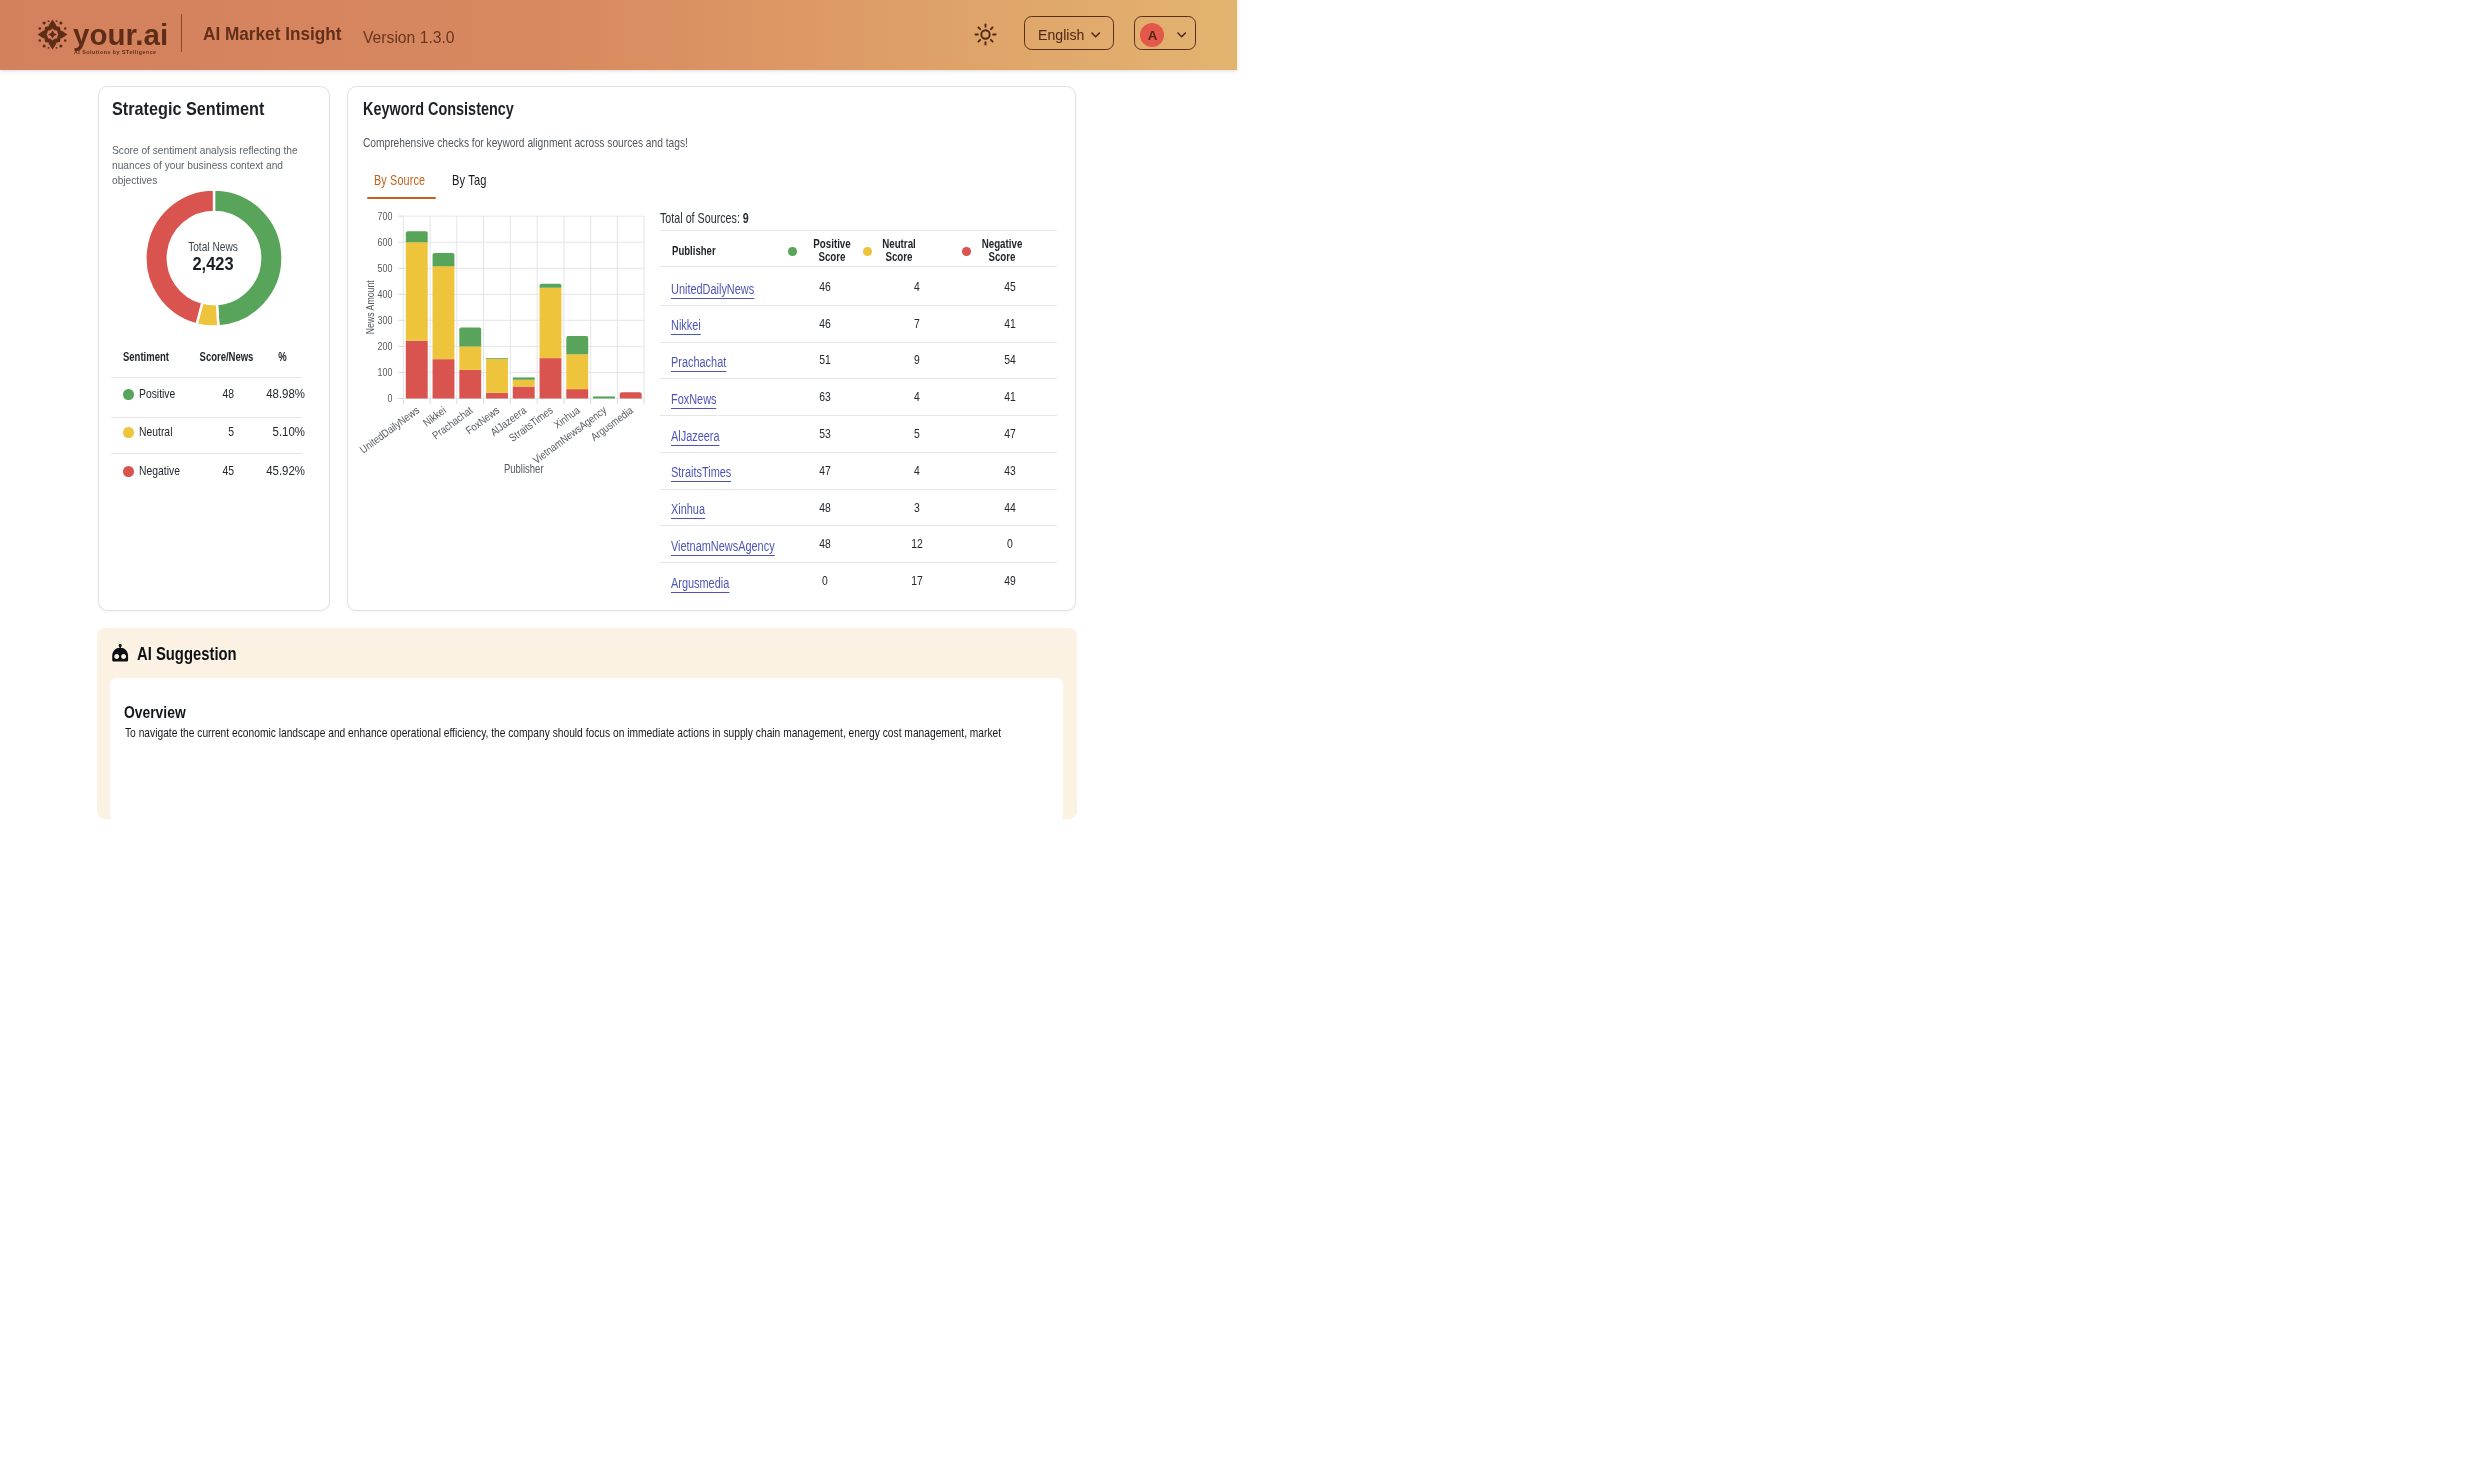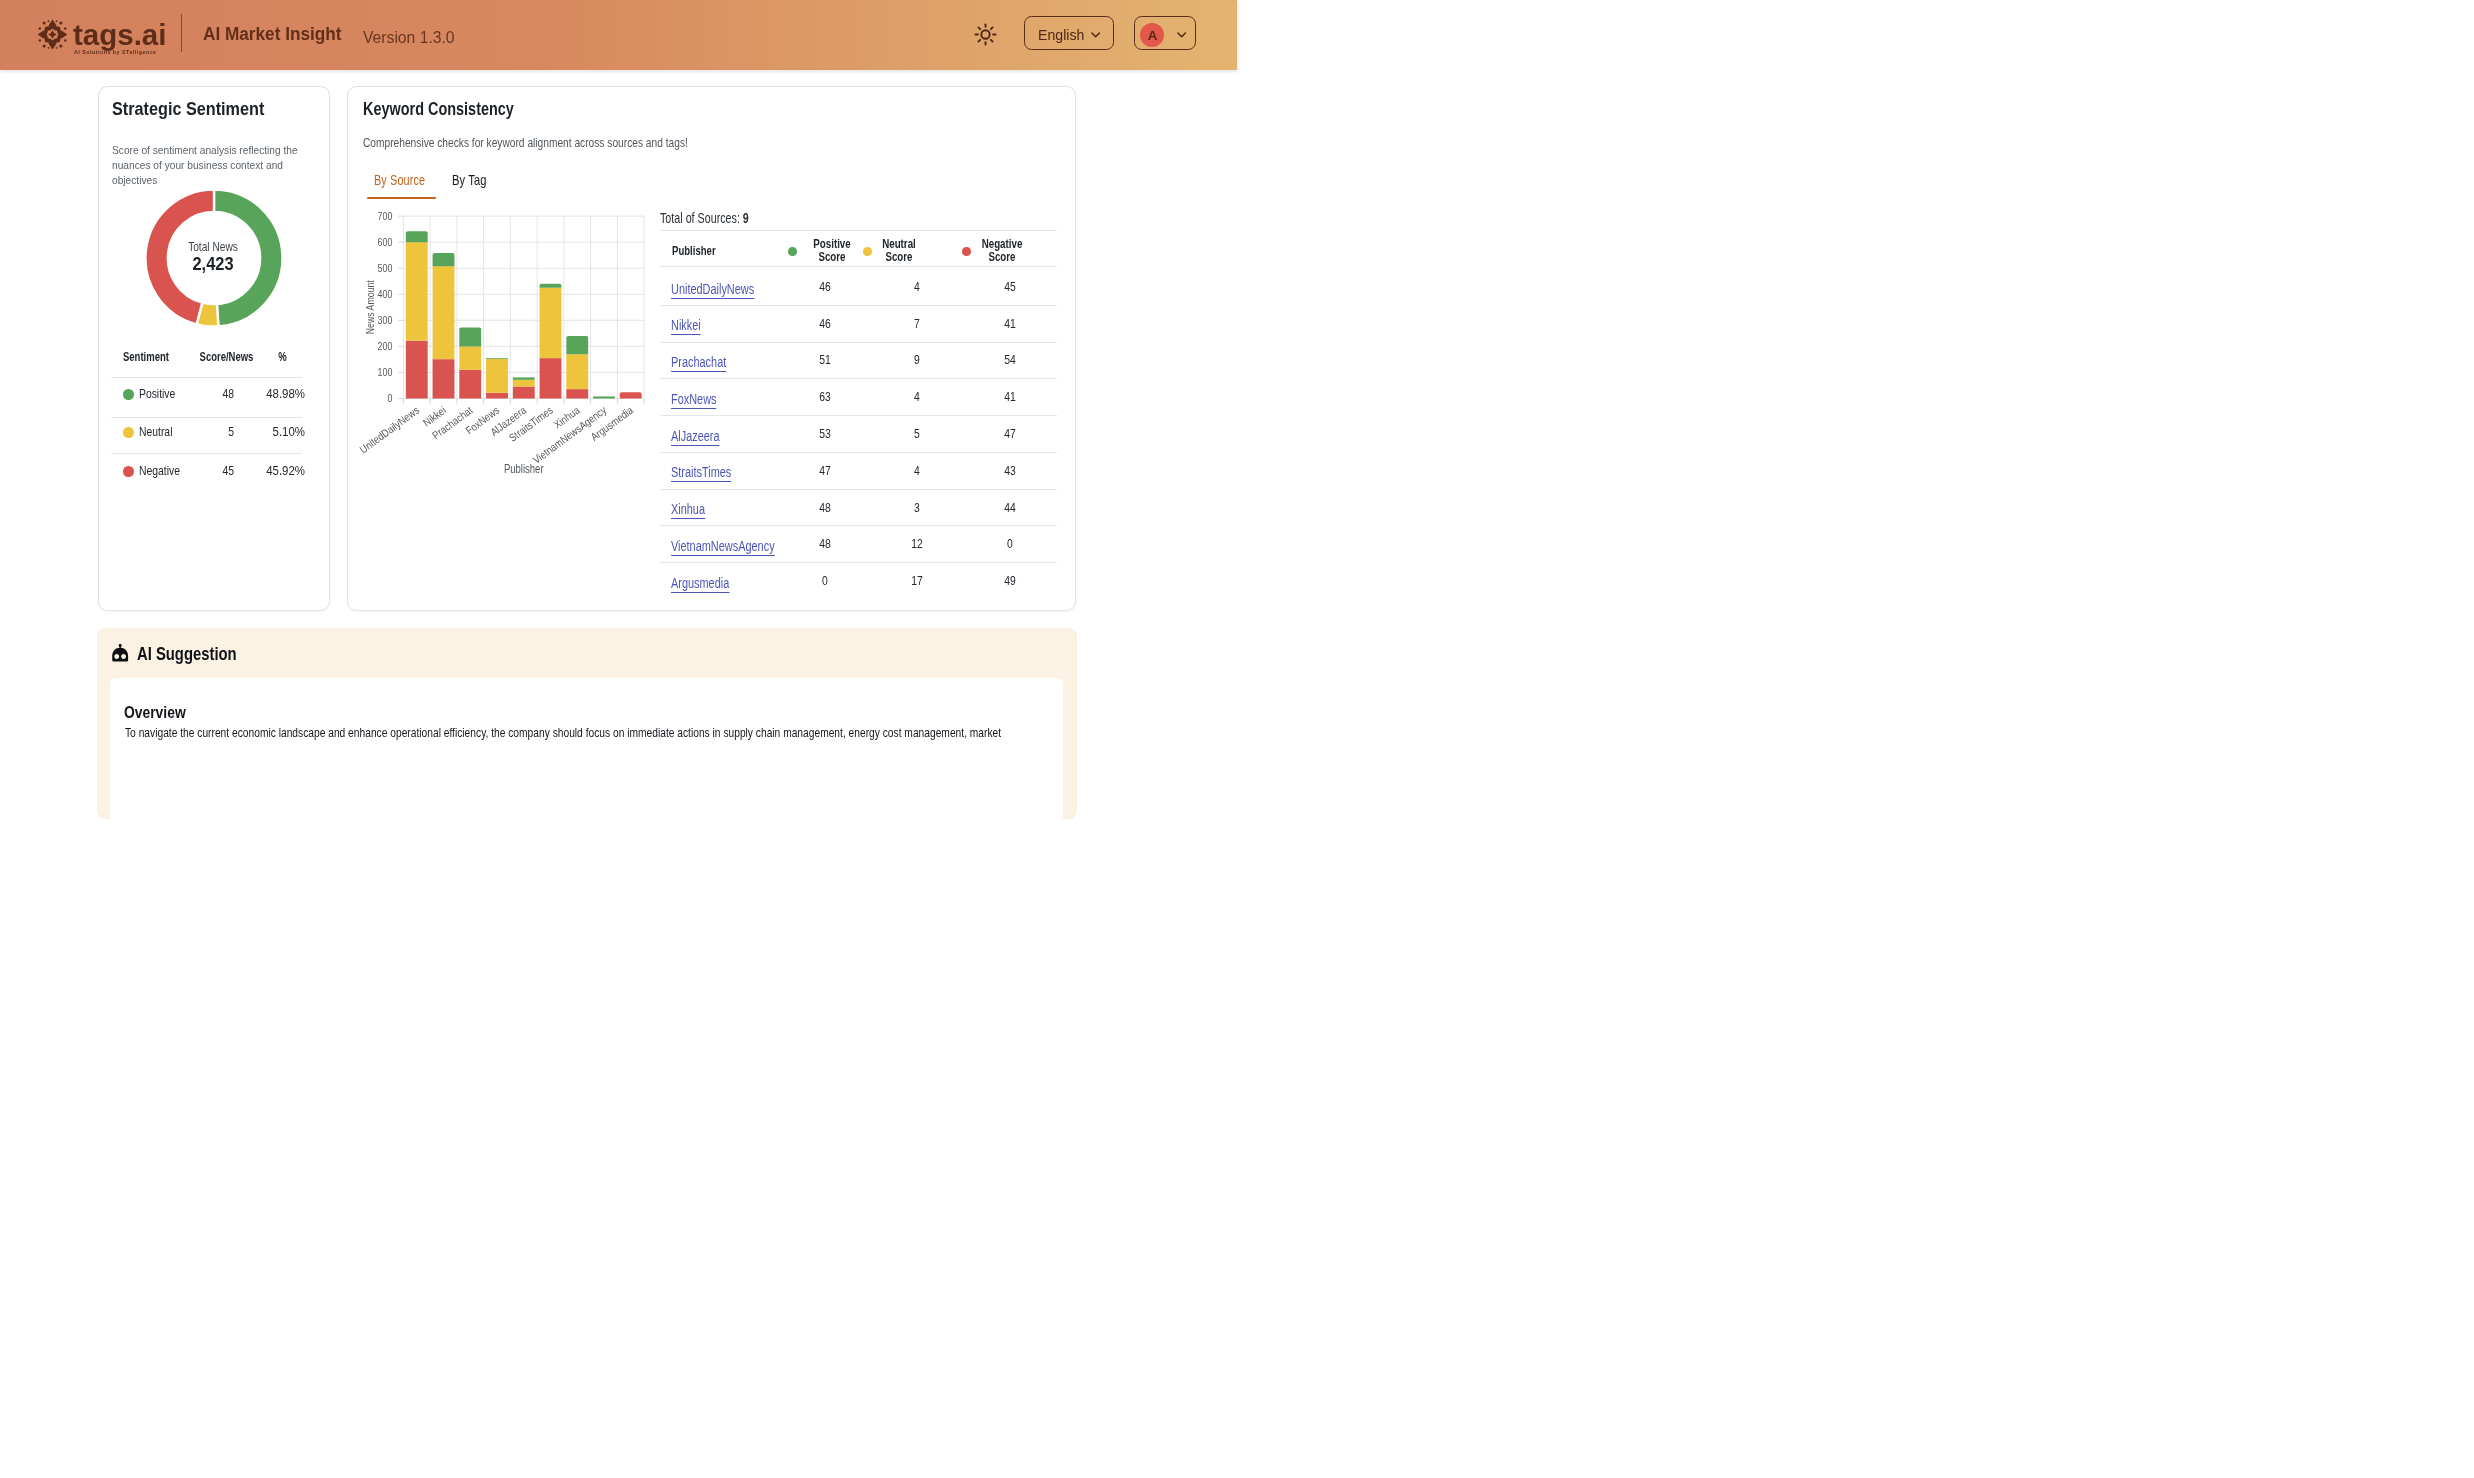--- a/index.html
+++ b/index.html
@@ -33,21 +33,21 @@
       <circle cx="77" cy="87" r="5"></circle>
 <circle cx="9" cy="31" r="4"></circle>
       <circle cx="91" cy="31" r="4"></circle>
 <circle cx="9" cy="69" r="4"></circle>
       <circle cx="91" cy="69" r="4"></circle>
 <circle cx="37" cy="7" r="3"></circle>
       <circle cx="63" cy="7" r="3"></circle>
 <circle cx="37" cy="93" r="3"></circle>
       <circle cx="63" cy="93" r="3"></circle>
 </svg></div>
-<div class="abs" style="left:73px;top:20px;font-size:29.5px;line-height:1;font-weight:bold;color:#5d2d17;white-space:nowrap;">tags.ai</div>
+<div class="abs" style="left:73px;top:20px;font-size:29.5px;line-height:1;font-weight:bold;color:#5d2d17;white-space:nowrap;">your.ai</div>
 <div class="abs" style="left:74px;top:50px;font-size:5.3px;line-height:1;font-weight:bold;color:#5d2d17;letter-spacing:0.5px;white-space:nowrap;">AI&nbsp;Solutions&nbsp;by&nbsp;STelligence</div>
 <div class="abs" style="left:181px;top:14.3px;width:1.4px;height:38px;background:#84492e;"></div>
 <div class="abs" style="left:203px;top:25px;font-size:18px;line-height:1;font-weight:bold;color:#632f1a;transform:scaleX(0.955);transform-origin:0 50%;white-space:nowrap;">AI Market Insight</div>
 <div class="abs" style="left:363px;top:30px;font-size:16px;line-height:1;color:#68361f;transform:scaleX(0.98);transform-origin:0 50%;white-space:nowrap;">Version 1.3.0</div>
 <div class="abs" style="left:974px;top:23px;"><svg width="23" height="23" viewBox="0 0 24 24" xmlns="http://www.w3.org/2000/svg" fill="none" stroke="#4e2715" stroke-width="2" stroke-linecap="round">
 <circle cx="12" cy="12" r="4.4"></circle>
 <line x1="12" y1="1.5" x2="12" y2="4"></line>
       <line x1="12" y1="20" x2="12" y2="22.5"></line>
 <line x1="1.5" y1="12" x2="4" y2="12"></line>
       <line x1="20" y1="12" x2="22.5" y2="12"></line>

